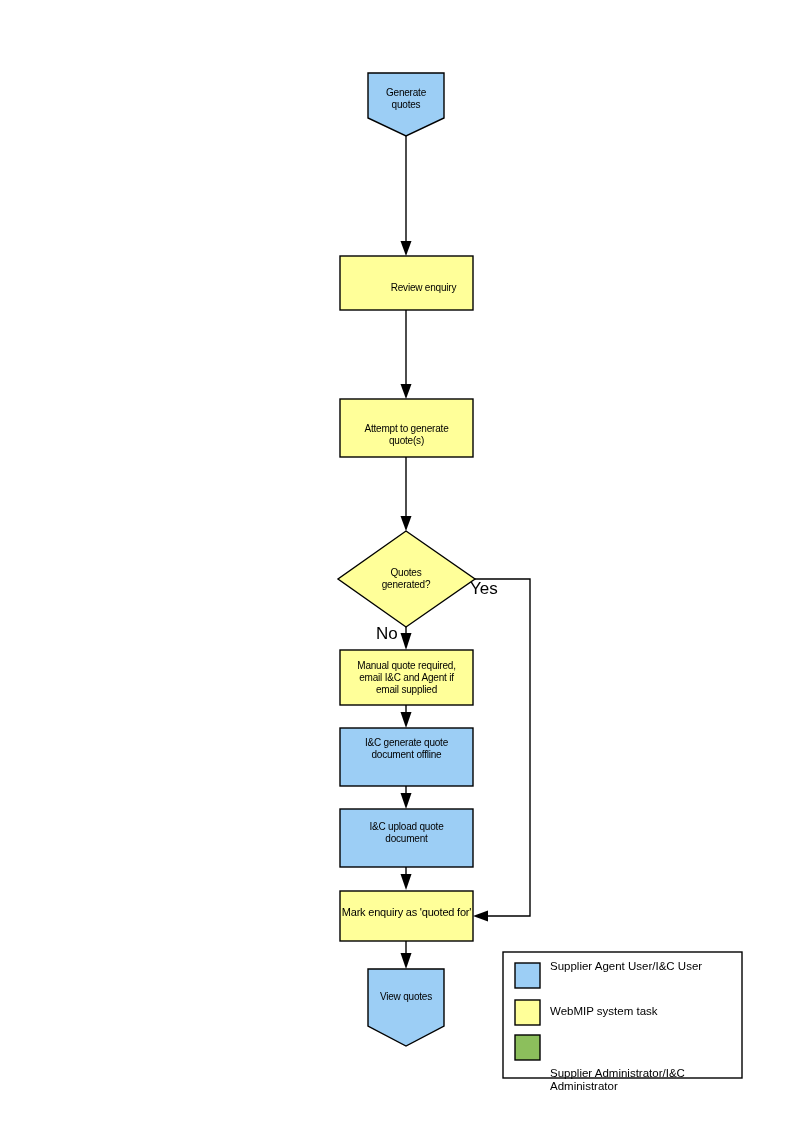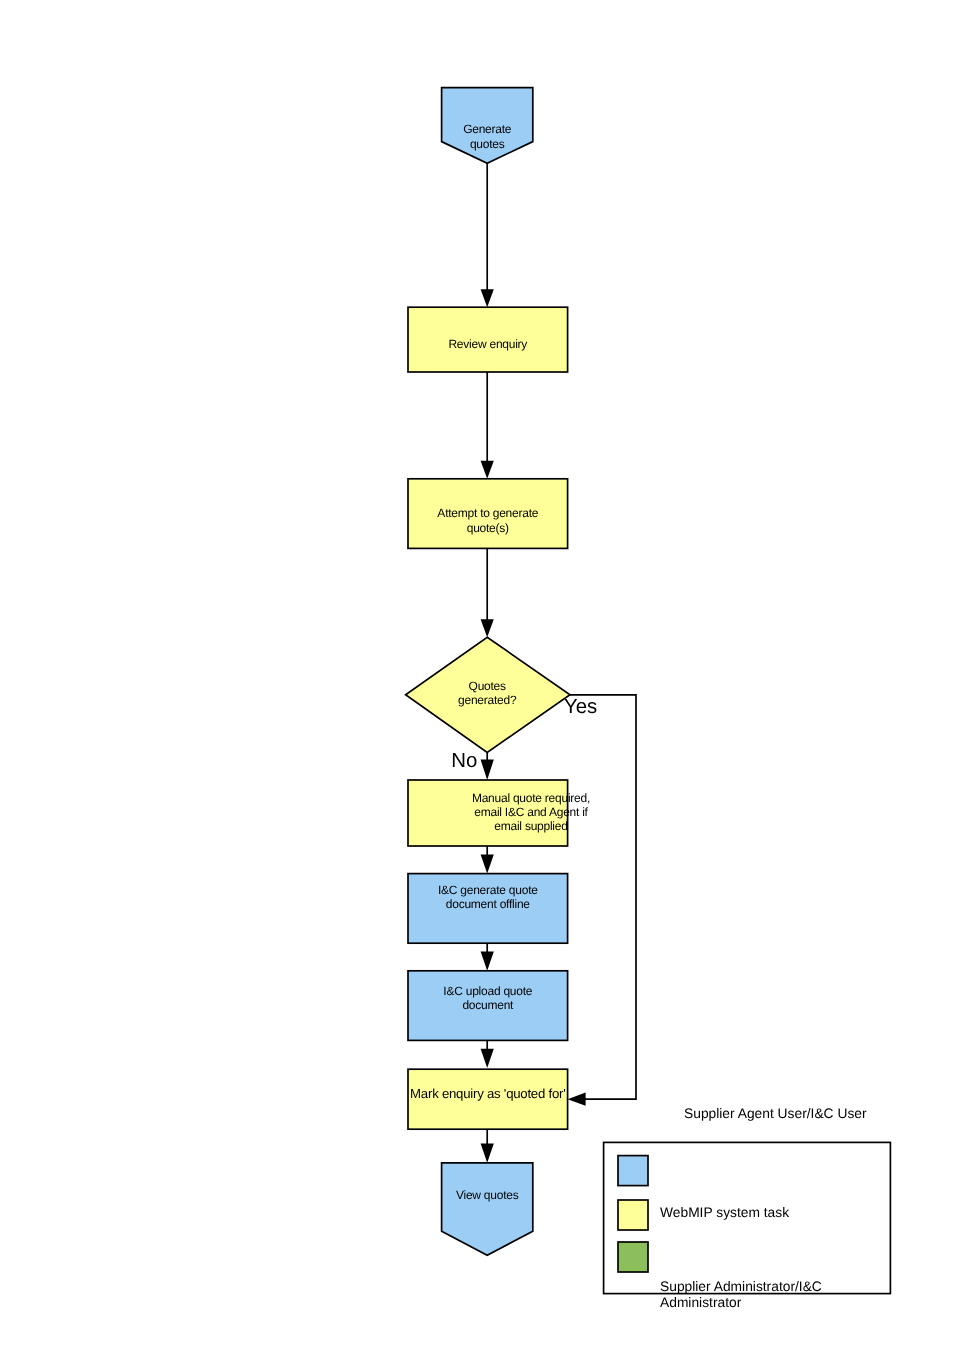--- a/index.html
+++ b/index.html
@@ -120,47 +120,47 @@
 
   <polygon points="368,969 444,969 444,1026 406,1046 368,1026" fill="#9CCEF5" stroke="#000" stroke-width="1.4"></polygon>
 
   <rect x="503" y="952" width="239" height="126" fill="#FFFFFF" stroke="#000" stroke-width="1.4"></rect>
 
   <rect x="515" y="963" width="25" height="25" fill="#9CCEF5" stroke="#000" stroke-width="1.4"></rect>
   <rect x="515" y="1000" width="25" height="25" fill="#FFFF99" stroke="#000" stroke-width="1.4"></rect>
   <rect x="515" y="1035" width="25" height="25" fill="#8CBF5C" stroke="#000" stroke-width="1.4"></rect>
 </svg>
 
-<div class="node-label" style="left: 368px; top: 94px; width: 76px; height: 42px; white-space: pre-line;">Generate
+<div class="node-label" style="left: 368px; top: 78px; width: 76px; height: 42px; white-space: pre-line;">Generate
 quotes</div>
 
-<div class="node-label" style="left: 340px; top: 256px; width: 133px; height: 64px; white-space: pre-line;">Review enquiry</div>
+<div class="node-label" style="left: 340px; top: 256px; width: 133px; height: 64px; white-space: pre-line; padding-left: 17px;">Review enquiry</div>
 
 <div class="node-label" style="left: 340px; top: 399px; width: 133px; height: 72px; white-space: pre-line;">Attempt to generate
 quote(s)</div>
 
 <div class="node-label" style="left: 348px; top: 555px; width: 116px; height: 48px; white-space: pre-line;">Quotes
 generated?</div>
 
-<div class="node-label" style="left: 340px; top: 650px; width: 133px; height: 55px; white-space: pre-line; padding-left: 36px;">Manual quote required,
+<div class="node-label" style="left: 340px; top: 650px; width: 133px; height: 55px; white-space: pre-line;">Manual quote required,
 email I&amp;C and Agent if
 email supplied</div>
 
 <div class="node-label" style="left: 340px; top: 728px; width: 133px; height: 42px; white-space: pre-line;">I&amp;C generate quote
 document offline</div>
 
 <div class="node-label" style="left: 340px; top: 809px; width: 133px; height: 48px; white-space: pre-line;">I&amp;C upload quote
 document</div>
 
 <div class="node-label" style="left: 338px; top: 891px; width: 137px; height: 42px; font-size: 11px; white-space: pre-line;">Mark enquiry as 'quoted for'</div>
 
 <div class="node-label" style="left: 368px; top: 975px; width: 76px; height: 44px; white-space: pre-line; text-align: center;">View quotes</div>
 
 <div class="edge-label" style="left:470px; top:576px;">Yes</div>
 
 <div class="edge-label" style="left:376px; top:621px;">No</div>
 
-<div class="legend-text" style="left: 550px; top: 923px; white-space: pre-line; margin-left: 20px;">Supplier Agent User/I&amp;C User</div>
+<div class="legend-text" style="left: 550px; top: 960px; white-space: pre-line;">Supplier Agent User/I&amp;C User</div>
 
 <div class="legend-text" style="left: 550px; top: 1005px; white-space: pre-line;">WebMIP system task</div>
 
 <div class="legend-text" style="left: 550px; top: 1067px; white-space: pre-line;">Supplier Administrator/I&amp;C
 Administrator</div>
 
 </body></html>

